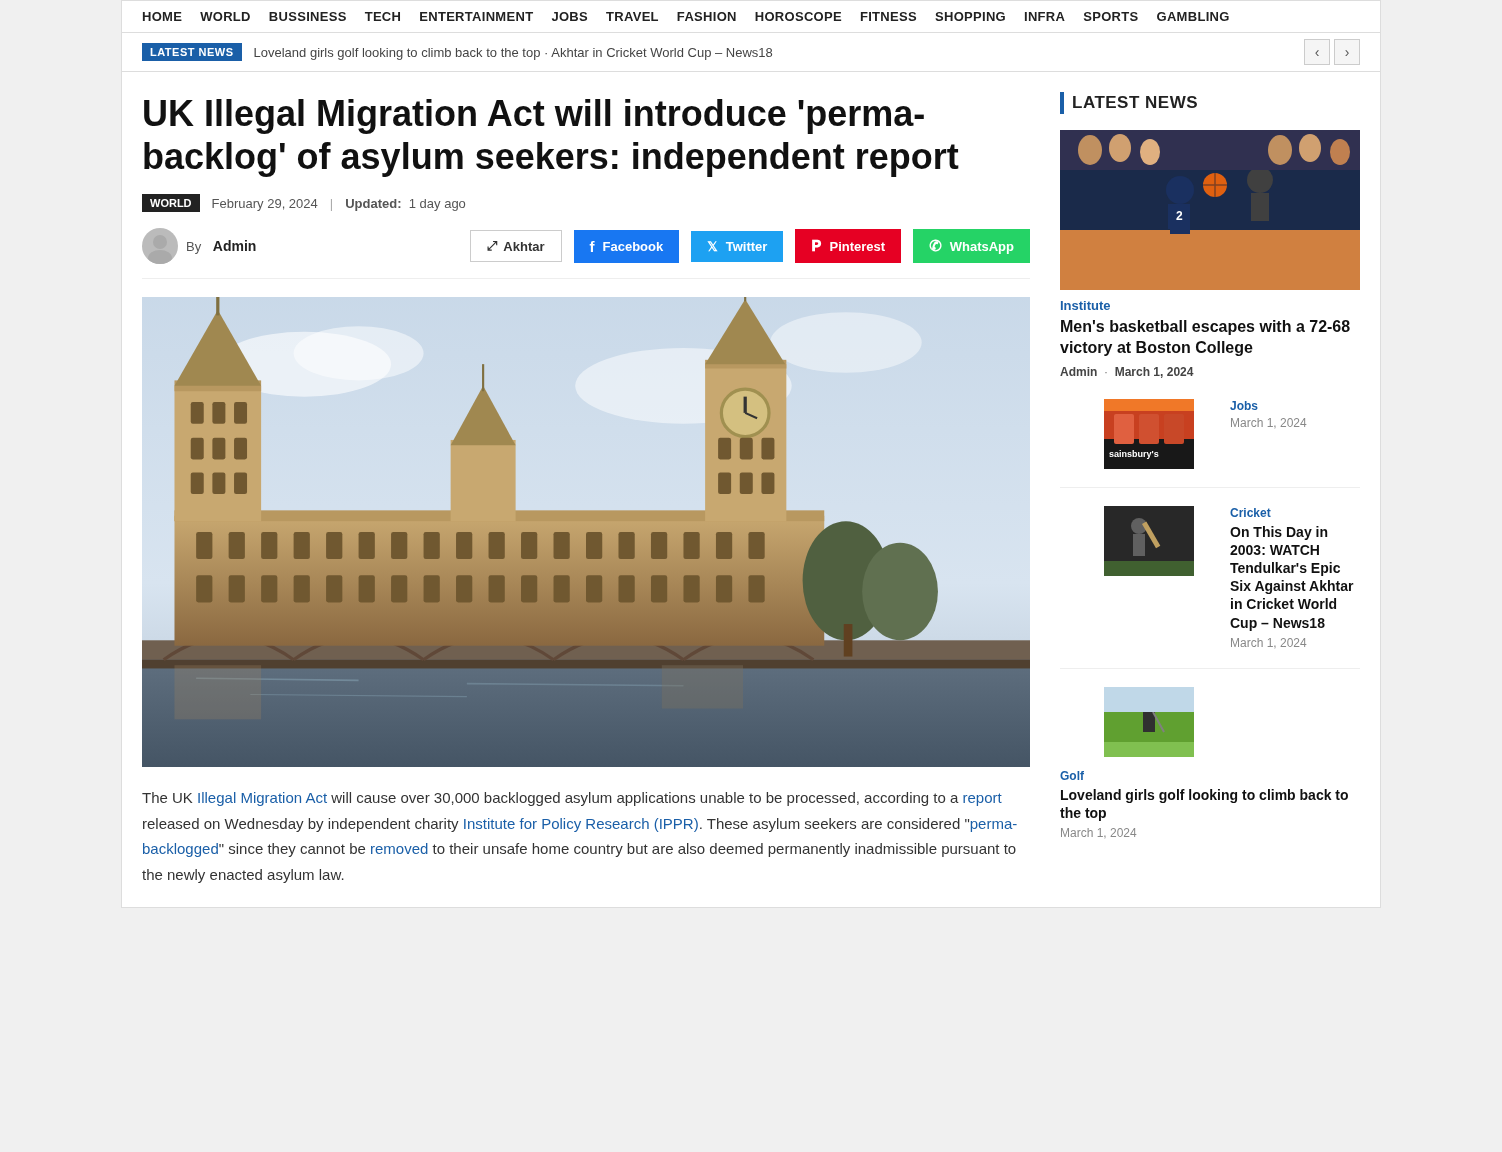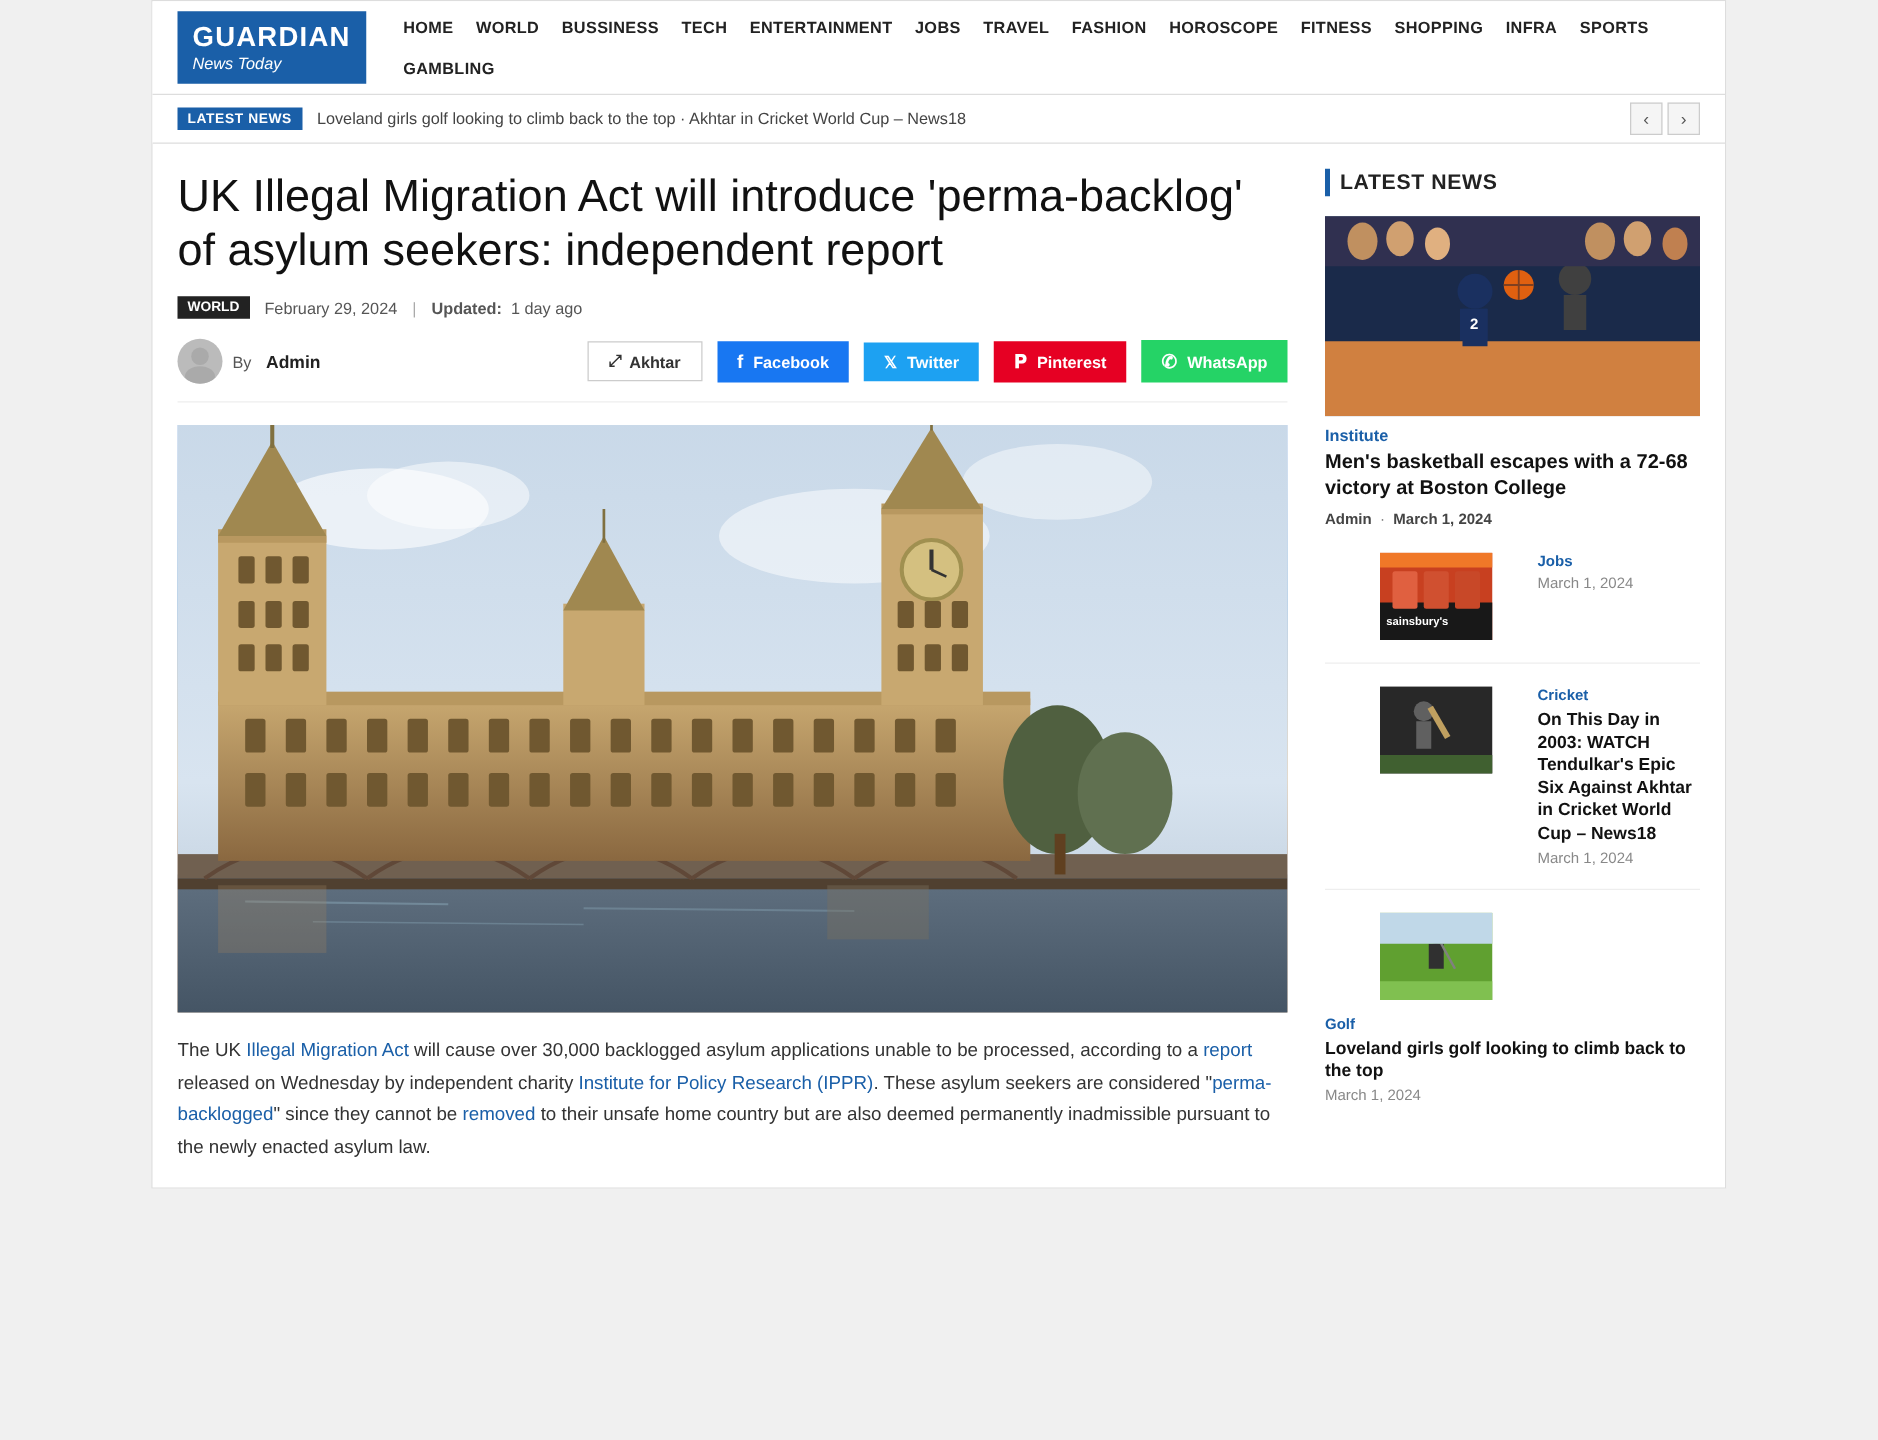--- a/index.html
+++ b/index.html
@@ -111,21 +111,21 @@
     }
 
     
     .article-section {
       flex: 1;
       min-width: 0;
     }
 
     .article-title {
       font-size: 36px;
-      font-weight: 400;
+      font-weight: 700;
       line-height: 1.2;
       margin-bottom: 16px;
       color: #111;
     }
 
     .article-meta {
       display: flex;
       align-items: center;
       gap: 12px;
       margin-bottom: 16px;
@@ -319,24 +319,20 @@
       font-size: 12px;
       color: #888;
     }
   </style>
 </head>
 <body>
 
 <div class="page-wrapper">
 
   <div class="header">
-    <div class="logo-box">
-      <div class="logo-top">GUARDIAN</div>
-      <div class="logo-bottom">News Today</div>
-    </div>
     <nav class="nav-menu">
 
     <span class="nav-item">HOME</span>
         <span class="nav-item">WORLD</span>
         <span class="nav-item">BUSSINESS</span>
         <span class="nav-item">TECH</span>
         <span class="nav-item">ENTERTAINMENT</span>
         <span class="nav-item">JOBS</span>
         <span class="nav-item">TRAVEL</span>
         <span class="nav-item">FASHION</span>

